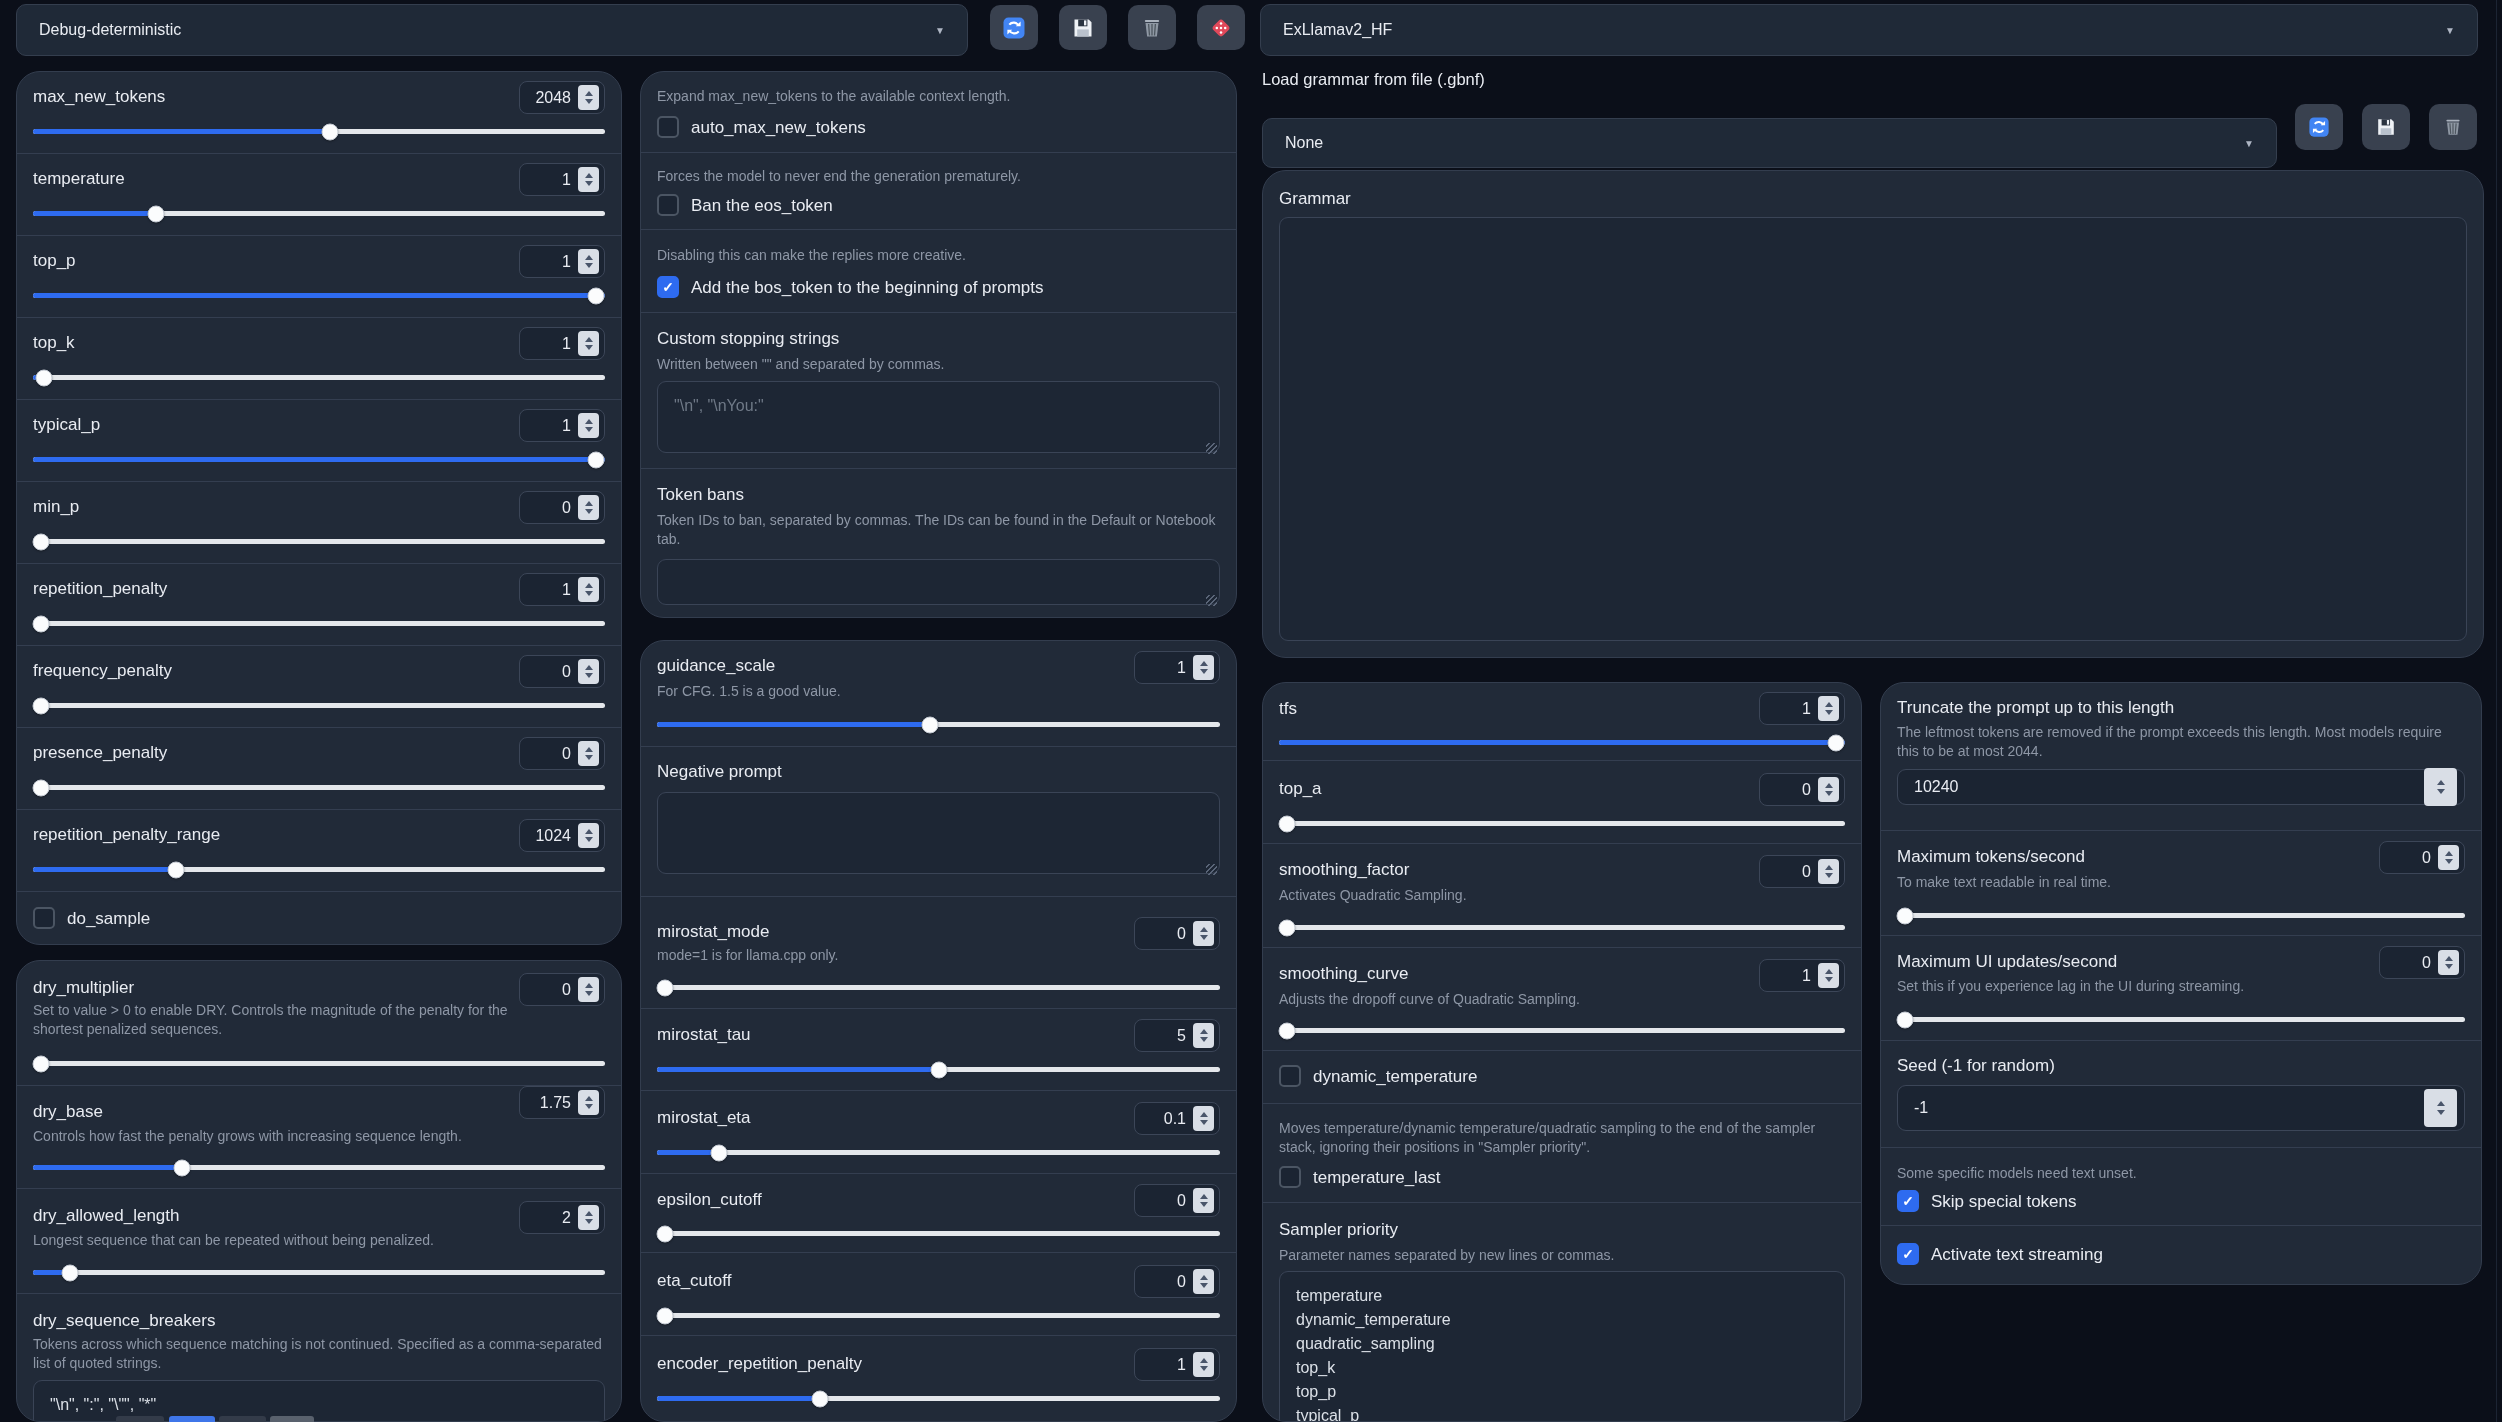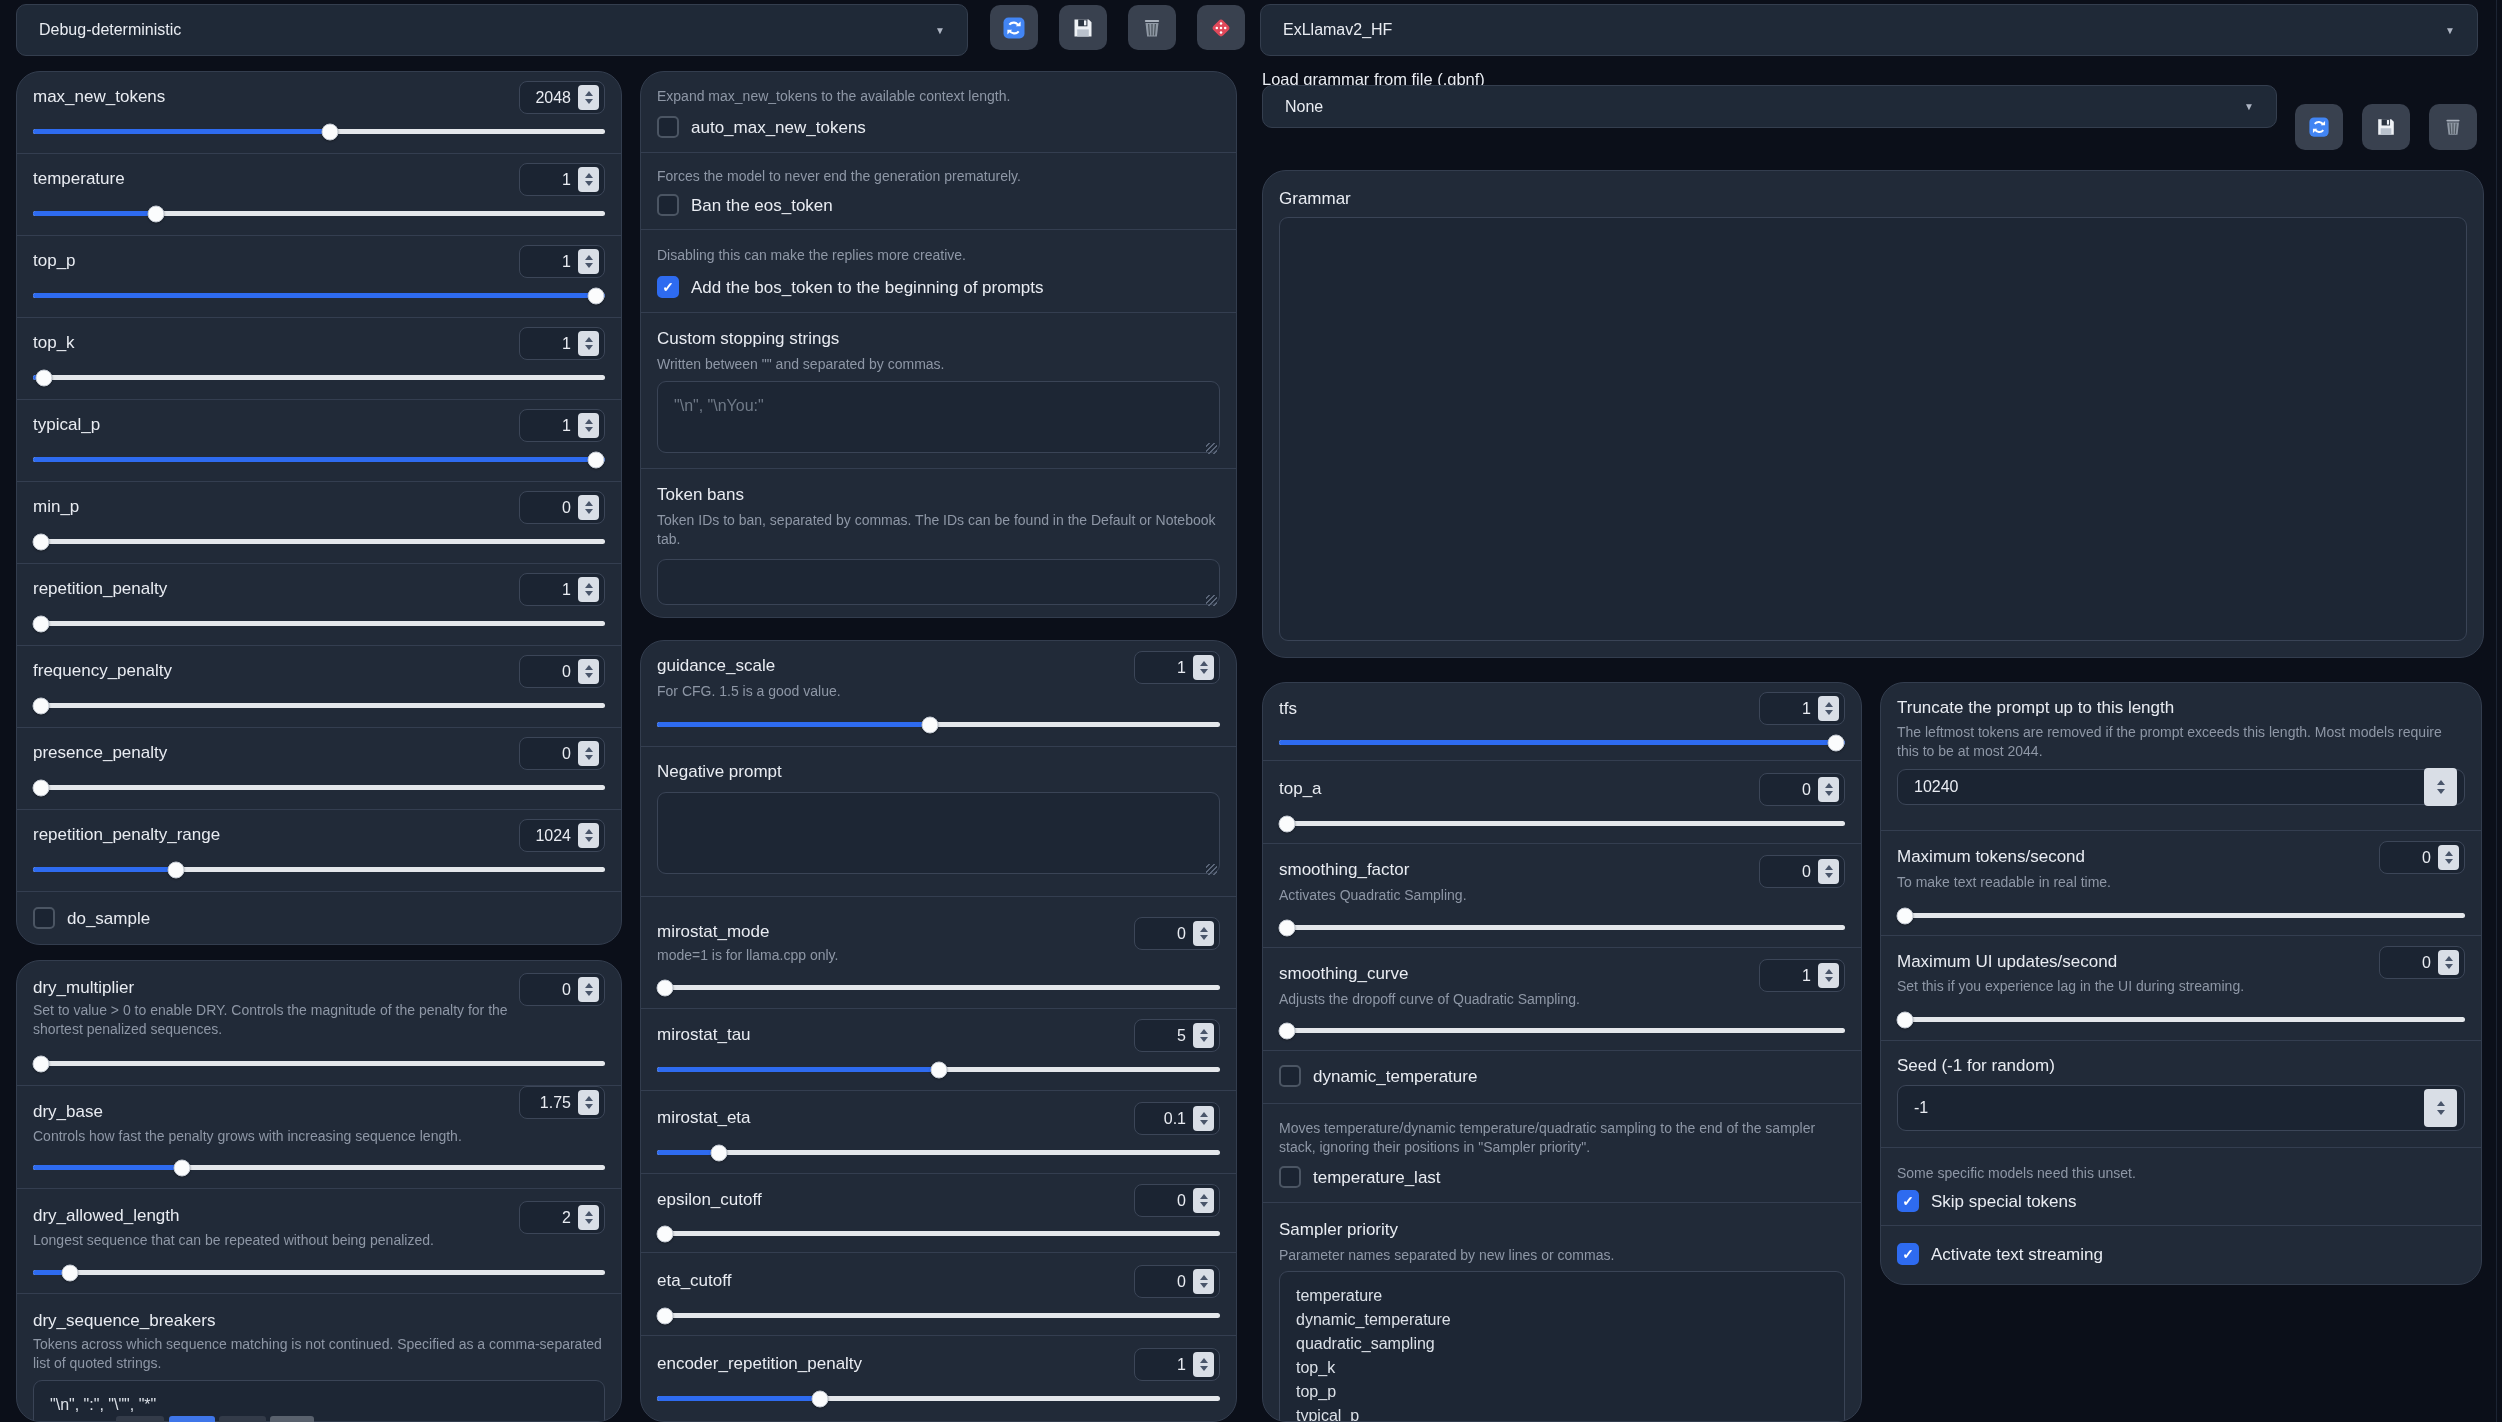--- a/index.html
+++ b/index.html
@@ -432,21 +432,21 @@
           </span>
         </div>
       <div class="track" style="top: 60px; --f: 29%;">
           <div class="fill"></div>
           <div class="thumb"></div>
         </div>
     </div>
   </div>
 
   <span class="glab" style="left:1262px;top:70px">Load grammar from file (.gbnf)</span>
-  <div class="dd" style="left:1262px;top:85px;width:1015px;height:43px">
+  <div class="dd" style="left:1262px;top:118px;width:1015px;height:50px">
     <span>None</span>
     <span class="caret">▼</span>
   </div>
   <div class="ibtn" style="left:2295px;top:104px;width:48px;height:46px">
     <svg width="22" height="22" viewBox="0 0 24 24">
         <rect x="1.5" y="1.5" width="21" height="21" rx="5" fill="#4285f4"></rect>
         <path d="M7.3 8.6a5.8 5.8 0 0 1 9.4.9" fill="none" stroke="#fff" stroke-width="2.1"></path>
         <path d="M18.6 5.4v4.8h-4.8z" fill="#fff"></path>
         <path d="M16.7 15.4a5.8 5.8 0 0 1-9.4-.9" fill="none" stroke="#fff" stroke-width="2.1"></path>
         <path d="M5.4 18.6v-4.8h4.8z" fill="#fff"></path>
@@ -603,21 +603,21 @@
       <span class="ttl" style="top:15px">Seed (-1 for random)</span>
       <div class="bigin" style="left:16px;top:44px;width:calc(100% - 32px);height:46px">
         <span>-1</span>
         <span class="spin2">
             <i class="tu"></i>
             <i class="td"></i>
           </span>
       </div>
     </div>
     <div class="srow" style="height:78px">
-      <span class="inf wide" style="top:16px">Some specific models need this unset.</span>
+      <span class="inf wide" style="top:16px">Some specific models need text unset.</span>
       <div class="cbrow" style="top:42px">
         <div class="cb on">✓</div>
         <span class="cblab">Skip special tokens</span>
       </div>
     </div>
     <div class="srow norb" style="height:60px">
       <div class="cbrow" style="top:17px">
         <div class="cb on">✓</div>
         <span class="cblab">Activate text streaming</span>
       </div>

